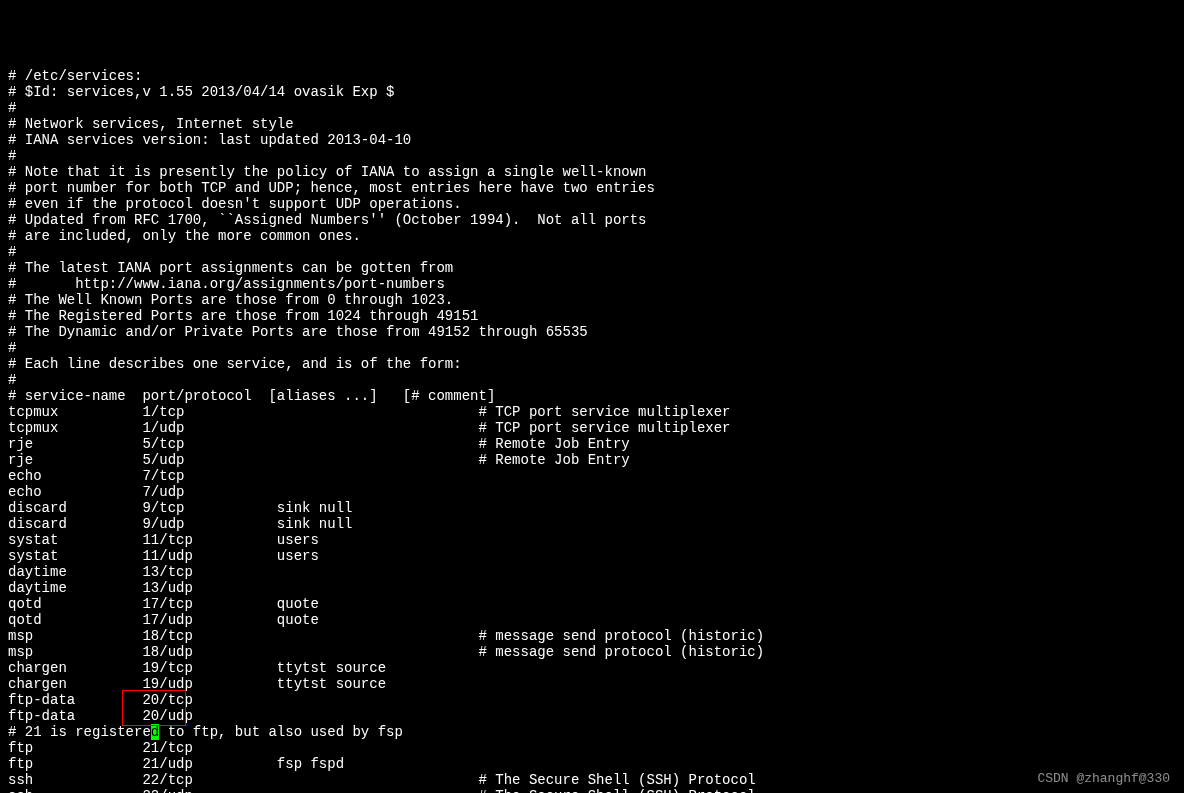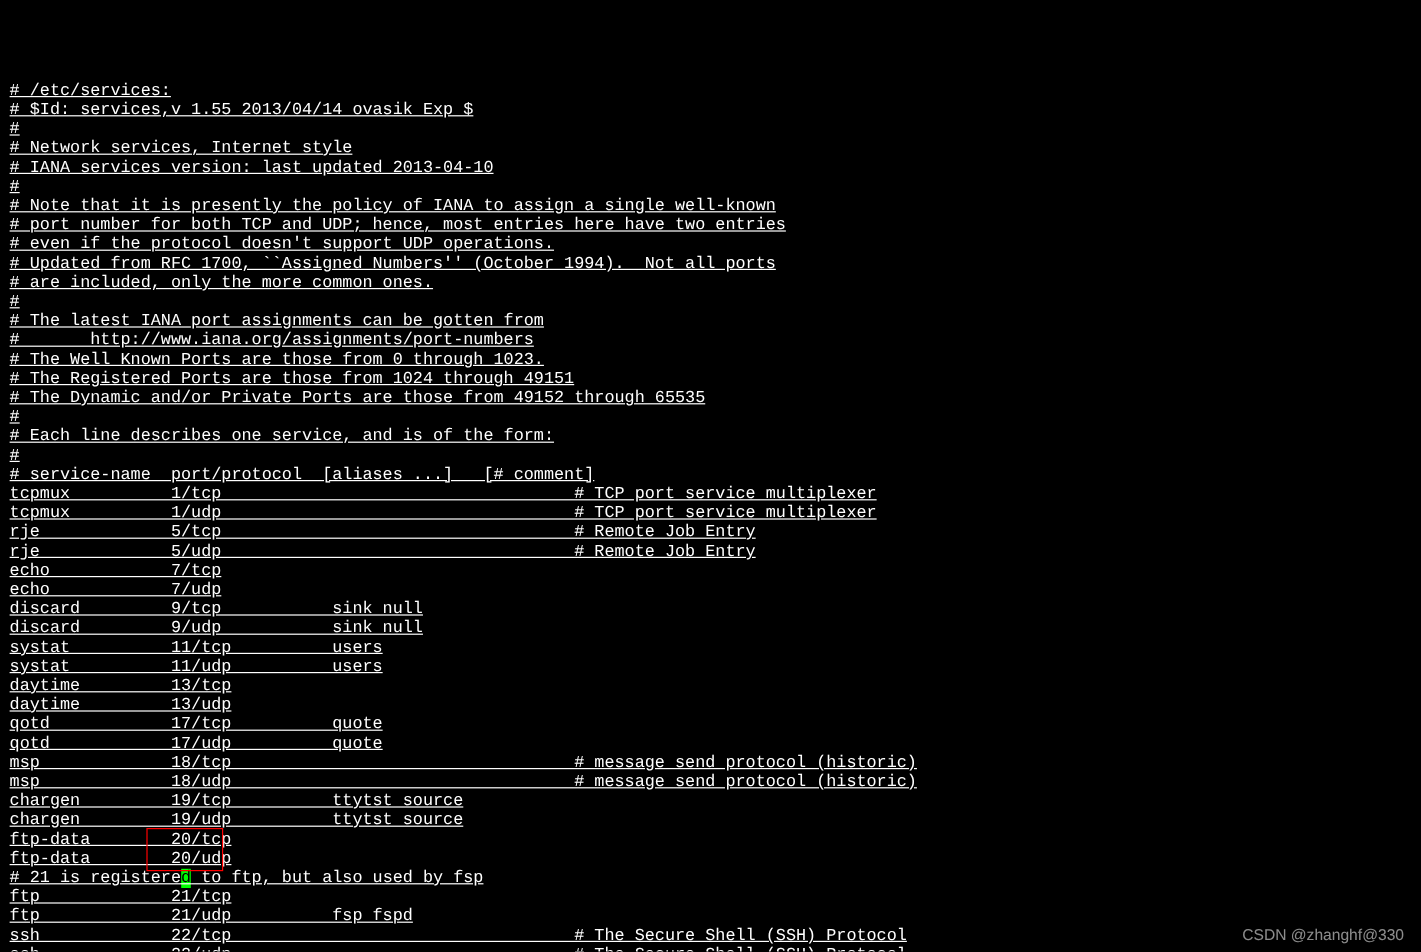--- a/index.html
+++ b/index.html
@@ -10,36 +10,36 @@
     font-family: "Courier New", Consolas, monospace;
     font-size: 14px;
     line-height: 16px;
     white-space: pre;
     width: 1184px;
     height: 793px;
     box-sizing: border-box;
     overflow: hidden;
     position: relative;
   }
-  .line { white-space: pre; text-decoration: underline; }
+  .line { white-space: pre; }
   .cursor {
     background: #00ff00;
     color: #000000;
   }
   .highlight-box {
     position: absolute;
     border: 1px solid #ff0000;
     pointer-events: none;
   }
   .watermark {
     position: absolute;
     right: 14px;
     bottom: 6px;
     color: rgba(255,255,255,0.55);
-    font-family: Liberation Sans, sans-serif;
+    font-family: Liberation Mono, monospace;
     font-size: 13px;
     white-space: nowrap;
     margin-top: 19px;
   }
 </style>
 </head>
 <body>
 
 
 

